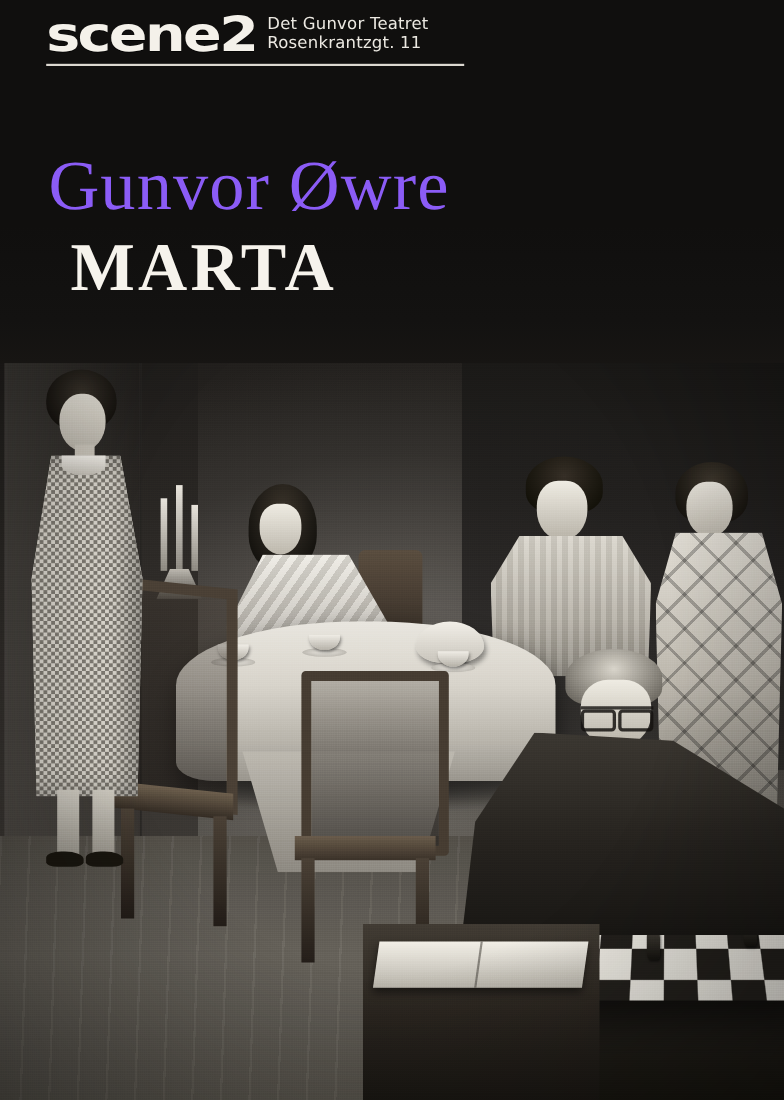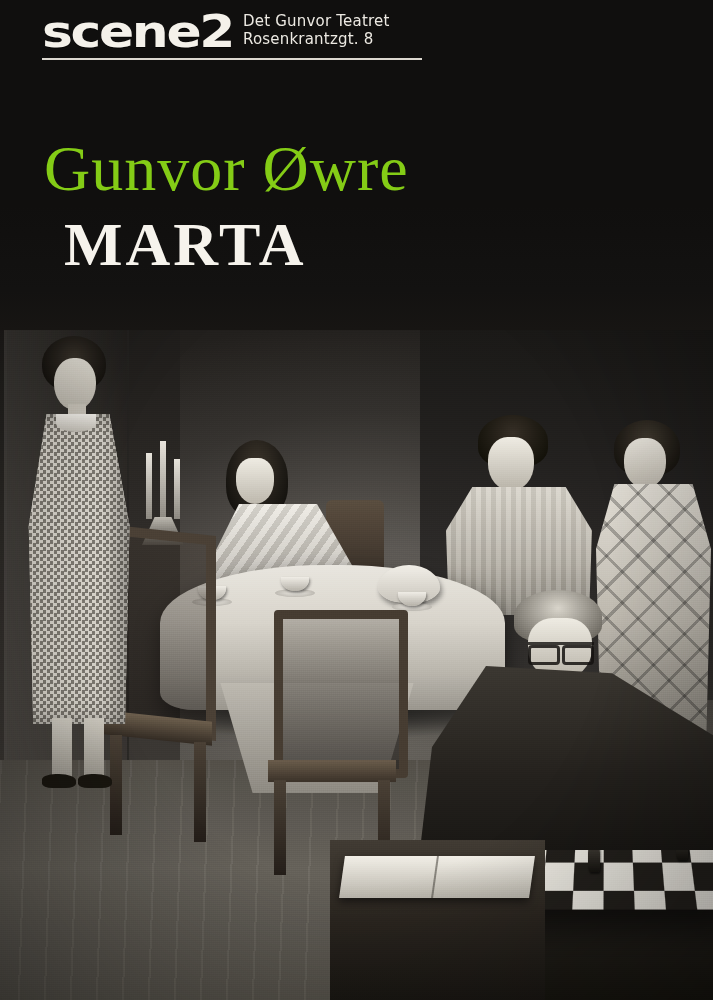--- a/index.html
+++ b/index.html
@@ -379,21 +379,21 @@
     position: absolute;
     left: 42px; top: 58px; width: 380px; height: 2px;
     background: #dcd8d0;
   }
   .artist {
     position: absolute;
     left: 44px; top: 136px;
     font-family: "Liberation Serif", serif;
     font-size: 64px;
     line-height: 66px;
-    color: #84cc16;
+    color: #8b5cf6;
     letter-spacing: 1px;
   }
   .title {
     position: absolute;
     left: 64px; top: 212px;
     font-family: "Liberation Serif", serif;
     font-weight: 700;
     font-size: 62px;
     line-height: 64px;
     letter-spacing: 3px;
@@ -502,21 +502,21 @@
     <div class="vignette"></div>
     <div class="grain"></div>
   </div>
 
   <div class="headband"></div>
 
   <div class="logo">scene2</div>
 
   <div class="venue">
     <div>Det Gunvor Teatret</div>
-    <div>Rosenkrantzgt. 8</div>
+    <div>Rosenkrantzgt. 11</div>
   </div>
 
   <div class="rule"></div>
 
   <div class="artist">Gunvor Øwre</div>
   <div class="title">MARTA</div>
 
 </div>
 
 </body></html>

